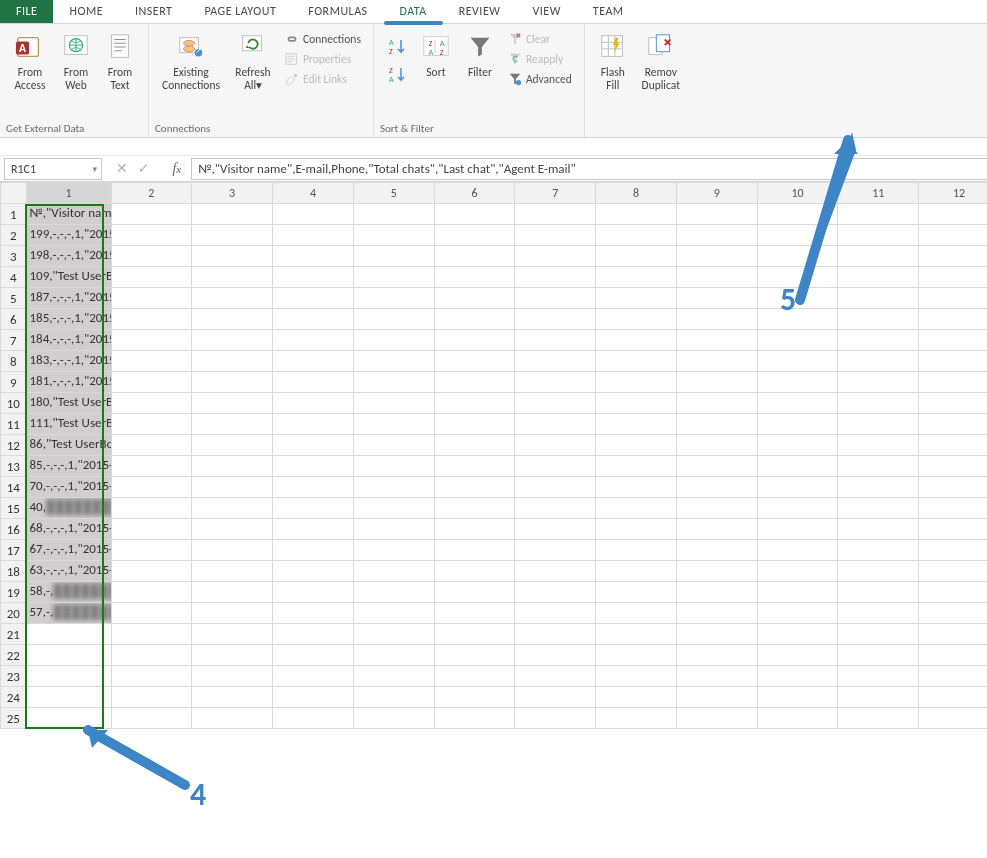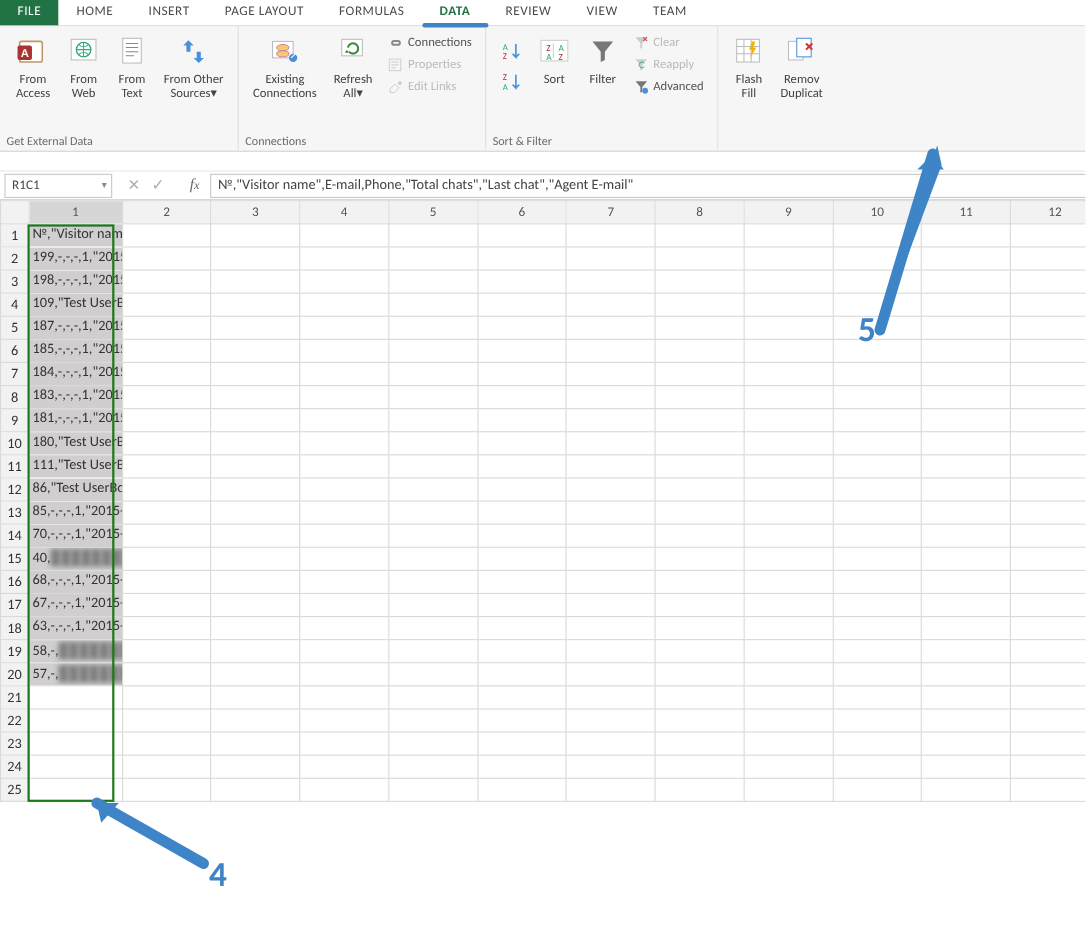--- a/index.html
+++ b/index.html
@@ -3,21 +3,21 @@
 <meta charset="utf-8">
 <style>
   * { box-sizing: border-box; }
   html, body { margin:0; padding:0; font-family: "Segoe UI", Calibri, Arial, sans-serif; font-size:12px; color:#444; background:#fff; }
   .app { width:987px; height:858px; position:relative; overflow:hidden; background:#fff; }
 
   
   .tabs { display:flex; align-items:stretch; height:24px; background:#fff; border-bottom:1px solid #d4d4d4; }
   .tab { padding:4px 16px 0 16px; font-size:12px; color:#4a4a4a; letter-spacing:.5px; cursor:pointer; position:relative; }
   .tab.file { background:#217346; color:#fff; font-weight:normal; padding-top:4px; }
-  .tab.active { color:#217346; font-weight:bold; }
+  .tab.active { color:#217346; font-weight:normal; }
   .tab.active.marked::after {
     content:""; position:absolute; left:0; right:0; bottom:-2px; height:4px;
     background:#3d85c6; border-radius:3px;
   }
 
   
   .ribbon { display:flex; align-items:stretch; height:114px; background:#f6f6f6; border-bottom:1px solid #d4d4d4; }
   .group { border-right:1px solid #e0e0e0; padding:4px 6px 2px 6px; display:flex; flex-direction:column; }
   .group-body { flex:1; display:flex; align-items:flex-start; }
   .group-label { font-size:11px; color:#6a6a6a; padding-top:2px; }
@@ -106,29 +106,20 @@
           <span class="lbl">From<br>Web</span>
         </div>
         <div class="btn-big" style="width:44px">
           <span class="icon-slot">
             <svg class="ic" viewBox="0 0 32 32">
                 <rect x="7" y="3" width="18" height="24" fill="#fff" stroke="#bbb"></rect>
                 <path d="M10 8h12M10 12h12M10 16h12M10 20h8" stroke="#888"></path>
               </svg>
           </span>
           <span class="lbl">From<br>Text</span>
-        </div>
-        <div class="btn-big" style="width:68px">
-          <span class="icon-slot">
-            <svg class="ic" viewBox="0 0 32 32">
-                <path d="M6 10l5-5 5 5-3 0v6h-4v-6z" fill="#4a90d9"></path>
-                <path d="M26 22l-5 5-5-5h3v-6h4v6z" fill="#4a90d9"></path>
-              </svg>
-          </span>
-          <span class="lbl">From Other<br>Sources▾</span>
         </div>
       </div>
       <div class="group-label">Get External Data</div>
     </div>
 
     <div class="group">
       <div class="group-body">
         <div class="btn-big" style="width:72px">
           <span class="icon-slot">
             <svg class="ic" viewBox="0 0 32 32">

